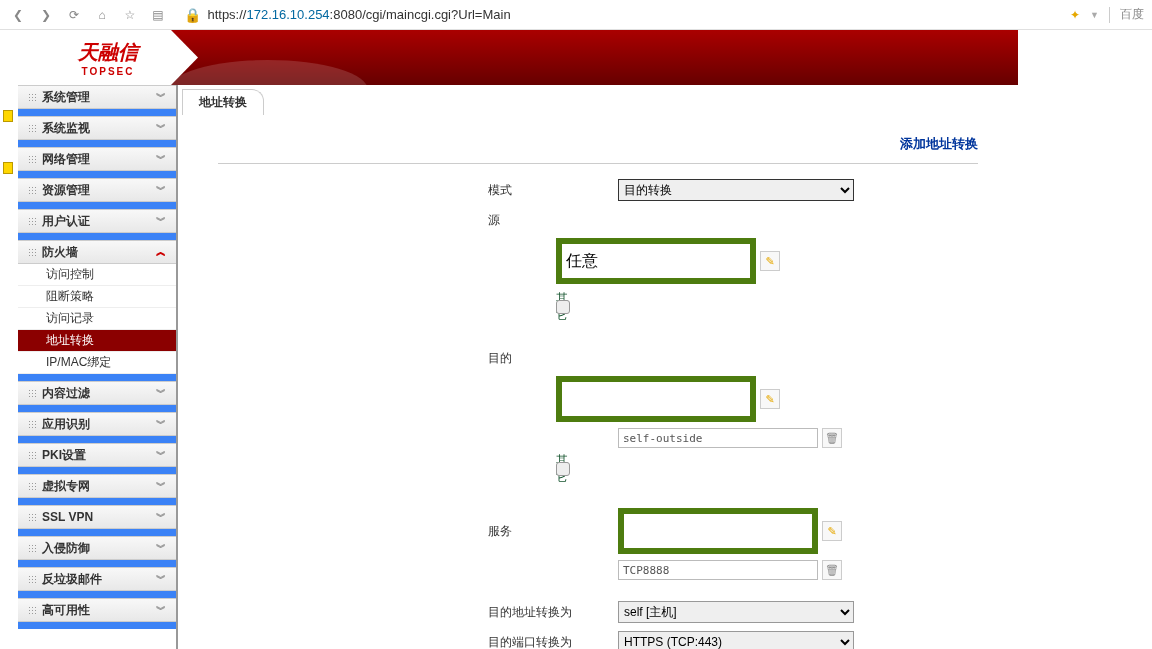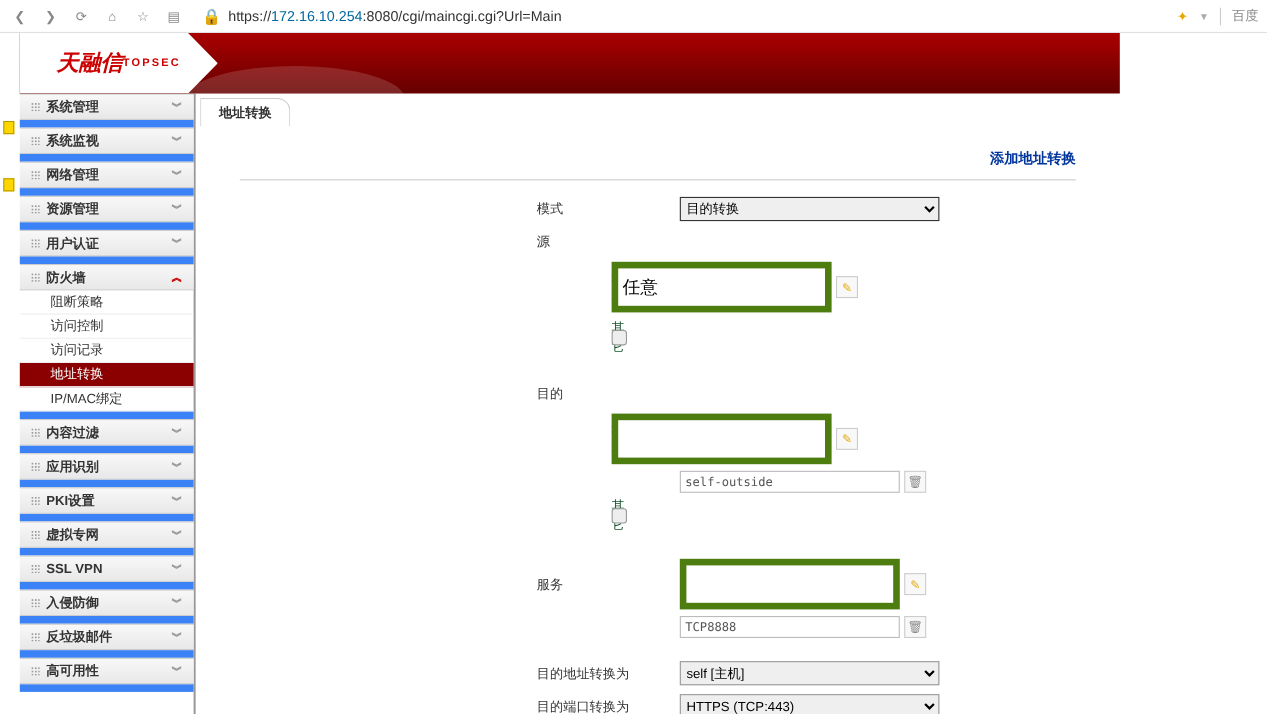--- a/index.html
+++ b/index.html
@@ -9,21 +9,21 @@
     .nav-btn { width: 20px; height: 20px; display: flex; align-items: center; justify-content: center; color: #888; cursor: pointer; }
     .url-bar { flex: 1; display: flex; align-items: center; gap: 6px; padding: 2px 8px; }
     .lock-icon { color: #c00; font-size: 14px; }
     .url-text { color: #333; font-size: 13px; }
     .url-text .bold { font-weight: normal; color: #0369a1; }
     .right-icons { display: flex; align-items: center; gap: 10px; color: #888; }
     .divider-v { width: 1px; height: 16px; background: #ccc; }
     
     .header-banner { height: 55px; background: linear-gradient(to bottom, #a00 0%, #800 50%, #600 100%); position: relative; overflow: hidden; margin-left: 18px; width: 1000px; }
     .logo-area { position: absolute; left: 0; top: 0; bottom: 0; width: 180px; background: #fff; clip-path: polygon(0 0, 85% 0, 100% 50%, 85% 100%, 0 100%); display: flex; align-items: center; justify-content: center; }
-    .logo-text { display: flex; flex-direction: row; align-items: center; }
+    .logo-text { display: flex; flex-direction: column; align-items: center; }
     .logo-cn { color: #c00; font-weight: bold; font-size: 20px; font-style: italic; }
     .logo-en { color: #c00; font-size: 10px; letter-spacing: 2px; font-weight: bold; }
     .banner-curve { position: absolute; left: 150px; top: 30px; width: 200px; height: 60px; background: rgba(255,255,255,0.15); border-radius: 50%; }
     
     .main-container { display: flex; margin-left: 18px; width: 1000px; }
     .yellow-strip { position: absolute; left: 0; top: 30px; width: 16px; }
     .yellow-block { width: 10px; height: 12px; background: #ffd700; margin: 80px 0 0 3px; border: 1px solid #bb9900; }
     
     .sidebar { width: 160px; background: #fff; border-right: 2px solid #999; }
     .sidebar-group { border-bottom: 7px solid #3b82f6; }
@@ -151,22 +151,22 @@
       </div>
       <div class="sidebar-group">
         <div class="sidebar-header expanded">
           <div class="hdr-left">
             <span class="dots"></span>
             <span>防火墙</span>
           </div>
           <span class="chev">︽</span>
         </div>
         <div class="sidebar-sub open">
+          <div class="sidebar-sub-item">访问控制</div>
           <div class="sidebar-sub-item">阻断策略</div>
-          <div class="sidebar-sub-item">访问控制</div>
           <div class="sidebar-sub-item">访问记录</div>
           <div class="sidebar-sub-item active">地址转换</div>
           <div class="sidebar-sub-item">IP/MAC绑定</div>
         </div>
       </div>
       <div class="sidebar-group">
         <div class="sidebar-header">
           <div class="hdr-left">
             <span class="dots"></span>
             <span>内容过滤</span>

